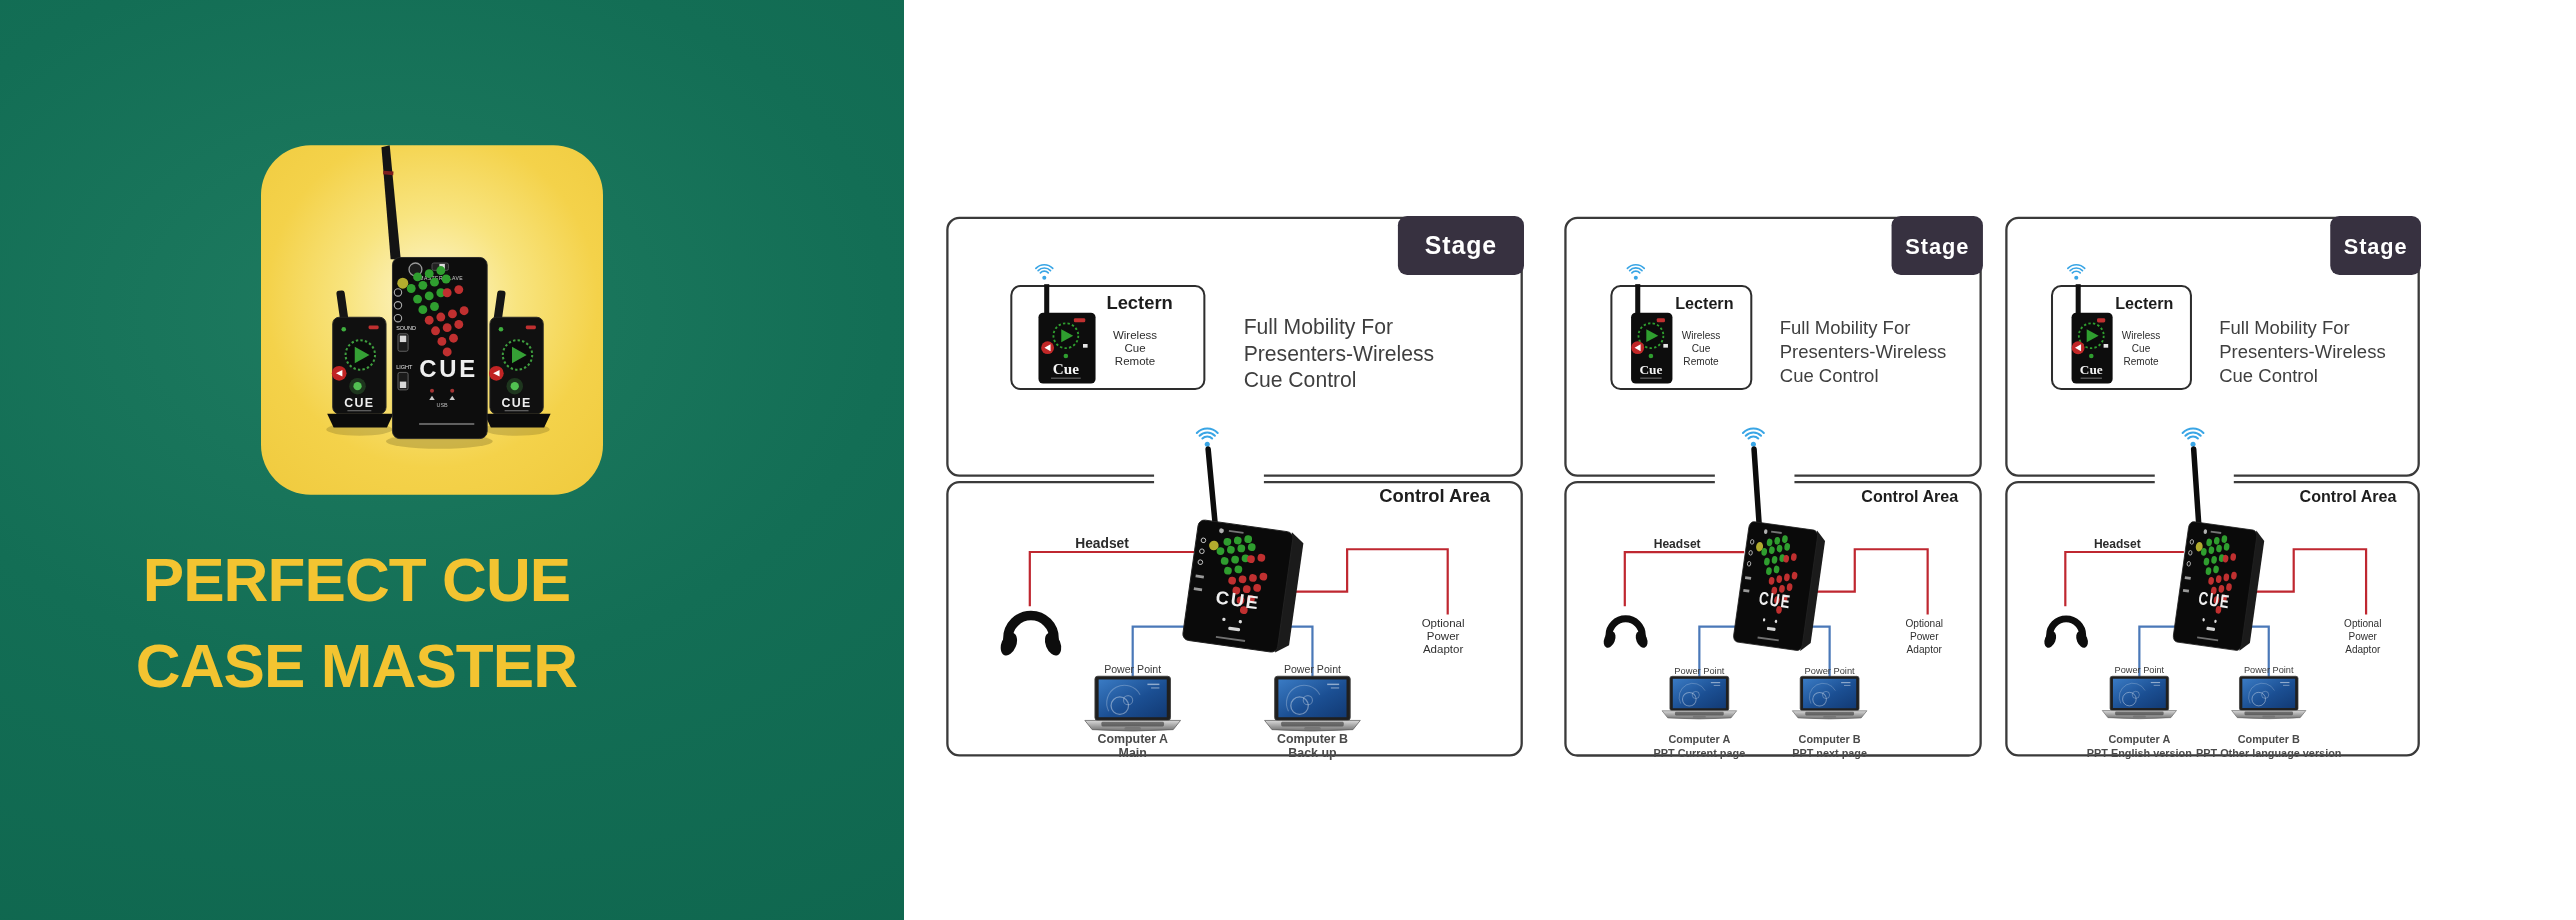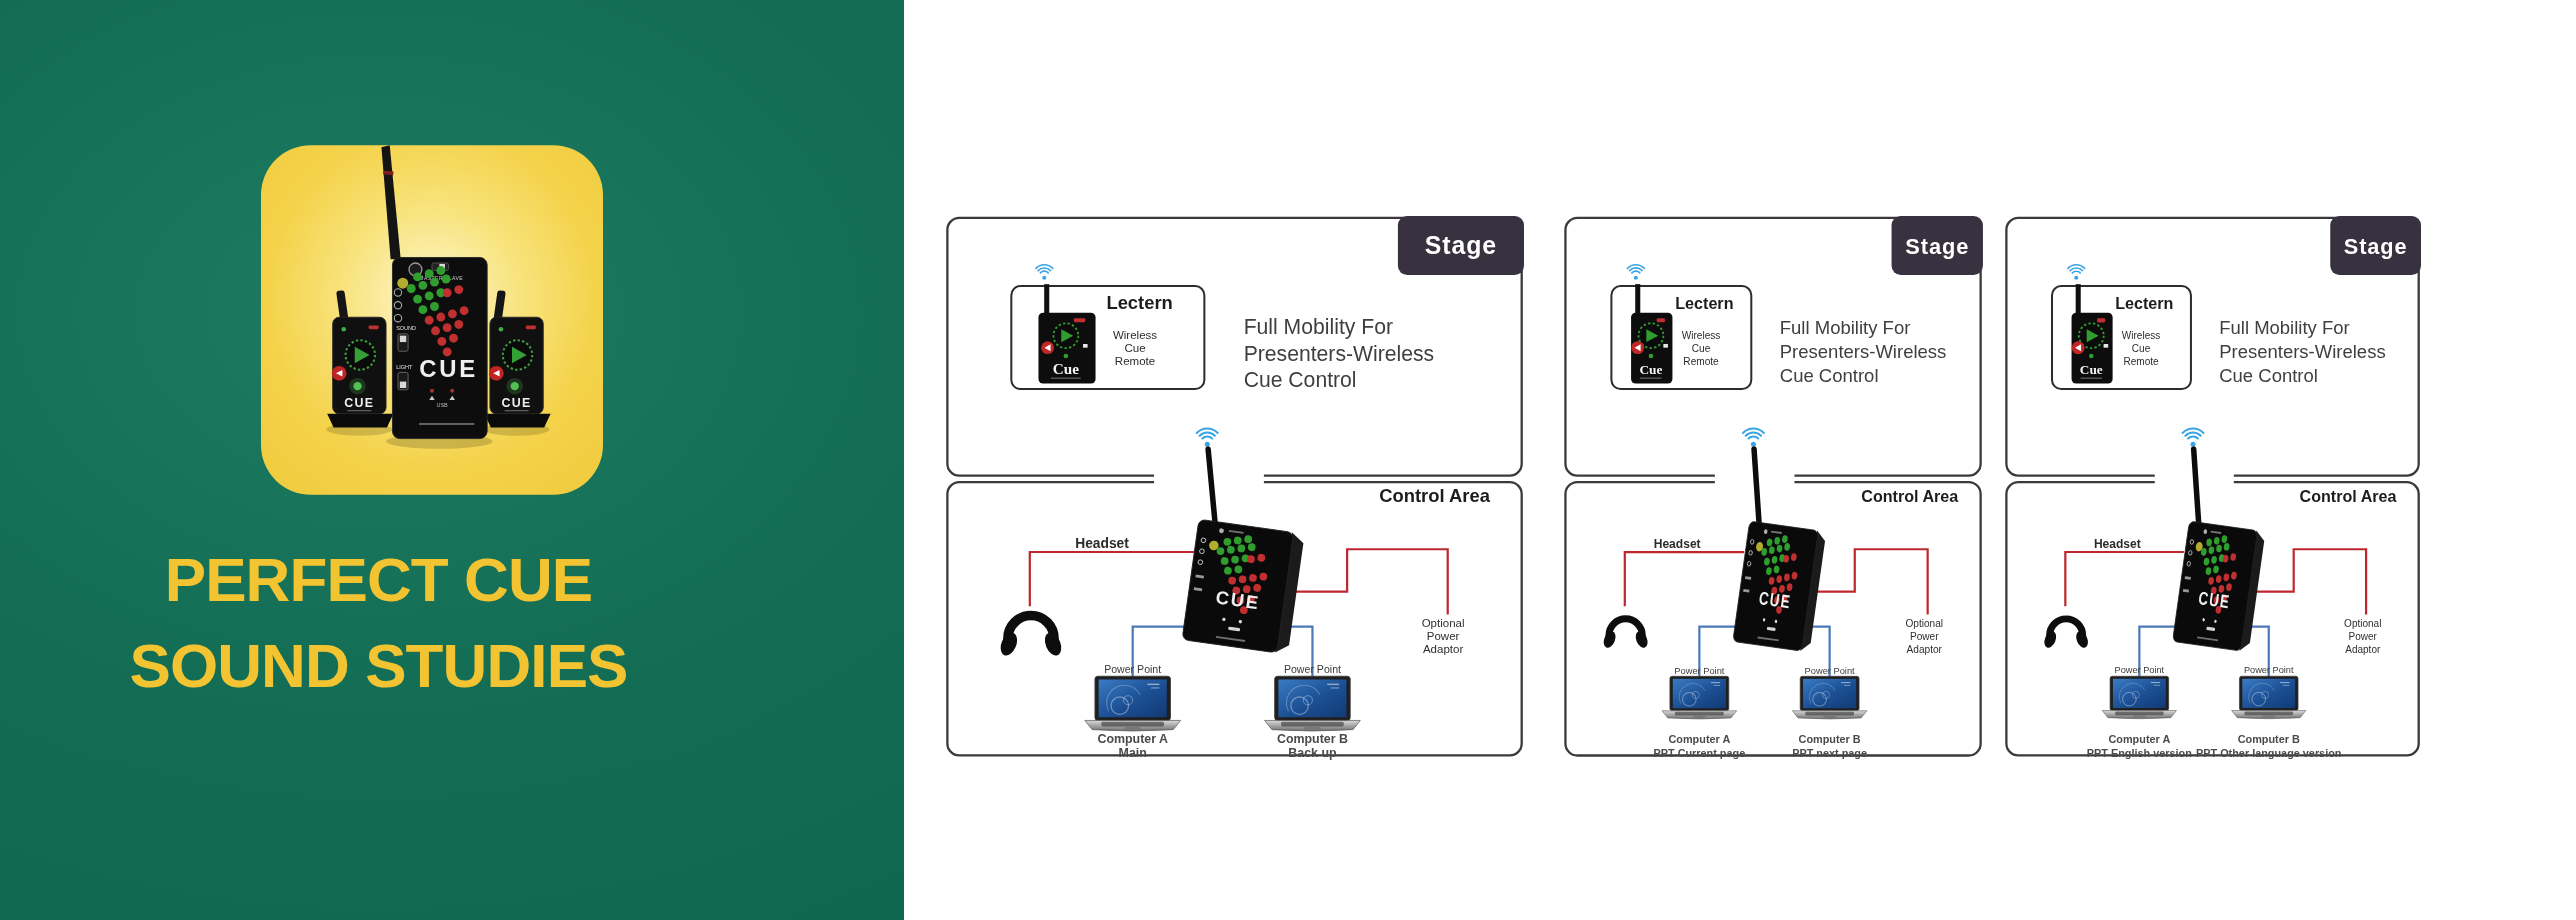--- a/index.html
+++ b/index.html
@@ -1,21 +1,21 @@
 <!DOCTYPE html>
 <html style="font-size:14.7px"><head>
 <meta charset="utf-8">
 <style>
   html,body{margin:0;padding:0;background:#ffffff;}
   .banner{position:relative;width:2576px;height:920px;overflow:hidden;background:#ffffff;
           font-family:"Liberation Sans",sans-serif;}
   .left-panel{position:absolute;left:0;top:0;width:904px;height:920px;
       background:radial-gradient(1058px 754px at 42% 34%, #1e7b60 0%, #136e55 48%, #0f664e 100%);}
   .logo-card{position:absolute;left:261px;top:145px;width:342px;height:350px;}
-  .headline{position:absolute;left:29px;top:537px;width:699px;text-align:center;
+  .headline{position:absolute;left:7px;top:537px;width:699px;text-align:center;
       font-weight:bold;font-size:62px;line-height:86px;letter-spacing:-0.9px;}
   .panels{position:absolute;left:904px;top:0;right:0;bottom:0;background:#fff;}
   .panel-slot{position:absolute;top:216px;margin-left:20px;}
   svg text{font-family:"Liberation Sans",sans-serif;}
   svg .serif{font-family:"Liberation Serif",serif;}
 </style>
 </head>
 <body>
 
 <div class="banner">
@@ -122,21 +122,21 @@
           <path d="M183 277 L189 277 L186 272.5 Z" fill="#cccccc"></path>
           <path d="M205 277 L211 277 L208 272.5 Z" fill="#cccccc"></path>
           <text x="197" y="285" font-size="6" fill="#BBBBBB" text-anchor="middle">USB</text>
           <rect x="172" y="302" width="60" height="2.2" fill="#999999" opacity="0.6"></rect>
         </g>
       </svg>
     </div>
 
     <div class="headline" style="color: rgb(243, 196, 49);">
       <div>PERFECT CUE</div>
-      <div>SOUND STUDIES</div>
+      <div>CASE MASTER</div>
     </div>
   </div>
 
   <div class="panels">
     <div class="panel-slot" id="slot0" style="left:22px"><svg width="578" height="545" viewBox="0 0 628 592">
           <defs>
             <linearGradient id="lcd0" x1="0%" y1="0%" x2="100%" y2="100%">
               <stop offset="0%" stop-color="#3A7BC4"></stop>
               <stop offset="55%" stop-color="#1B4F93"></stop>
               <stop offset="100%" stop-color="#123A74"></stop>

